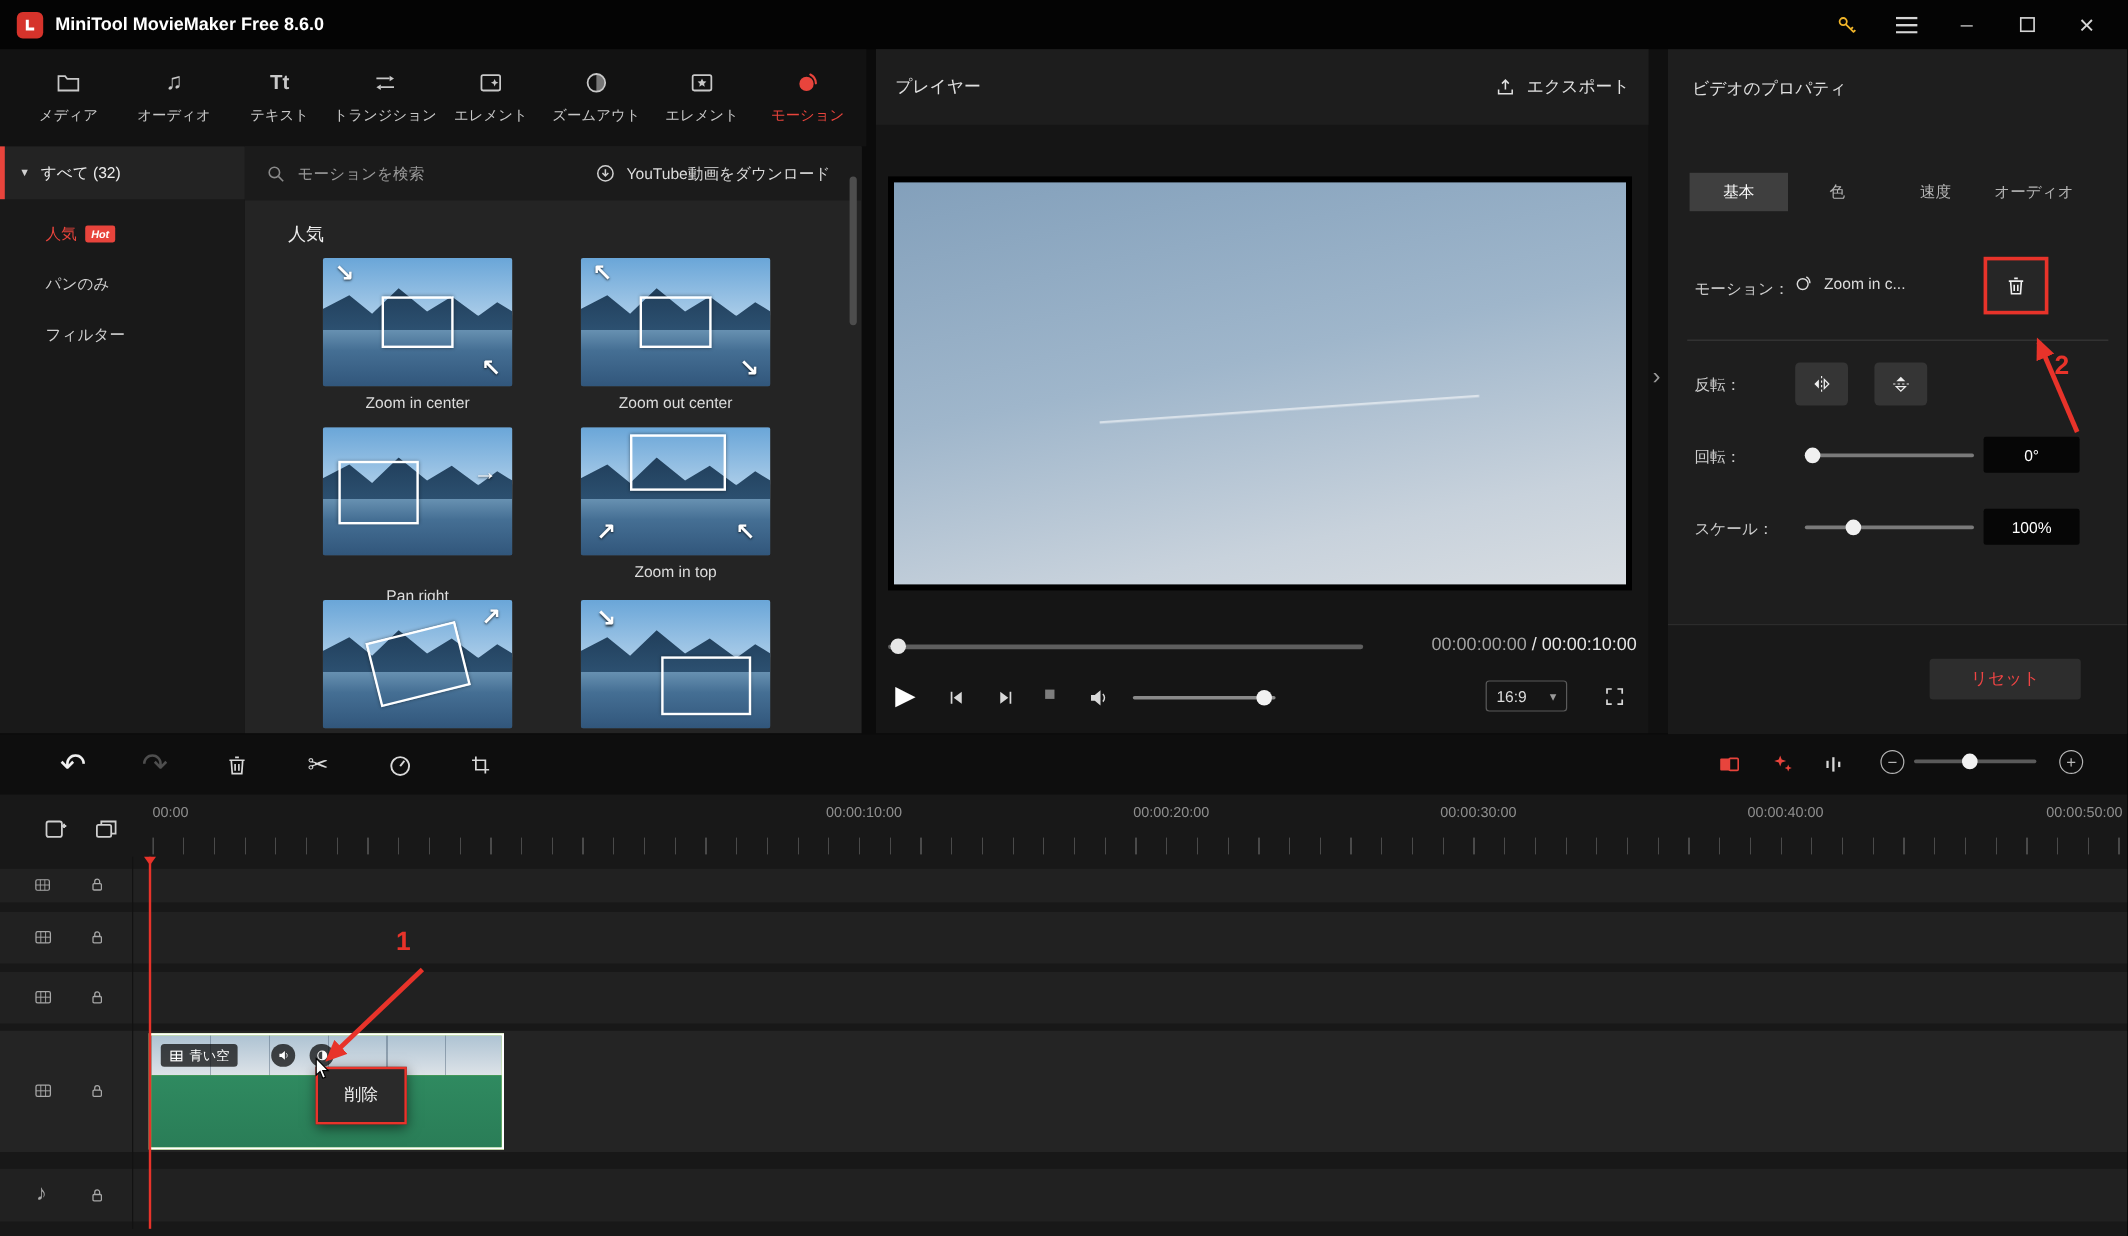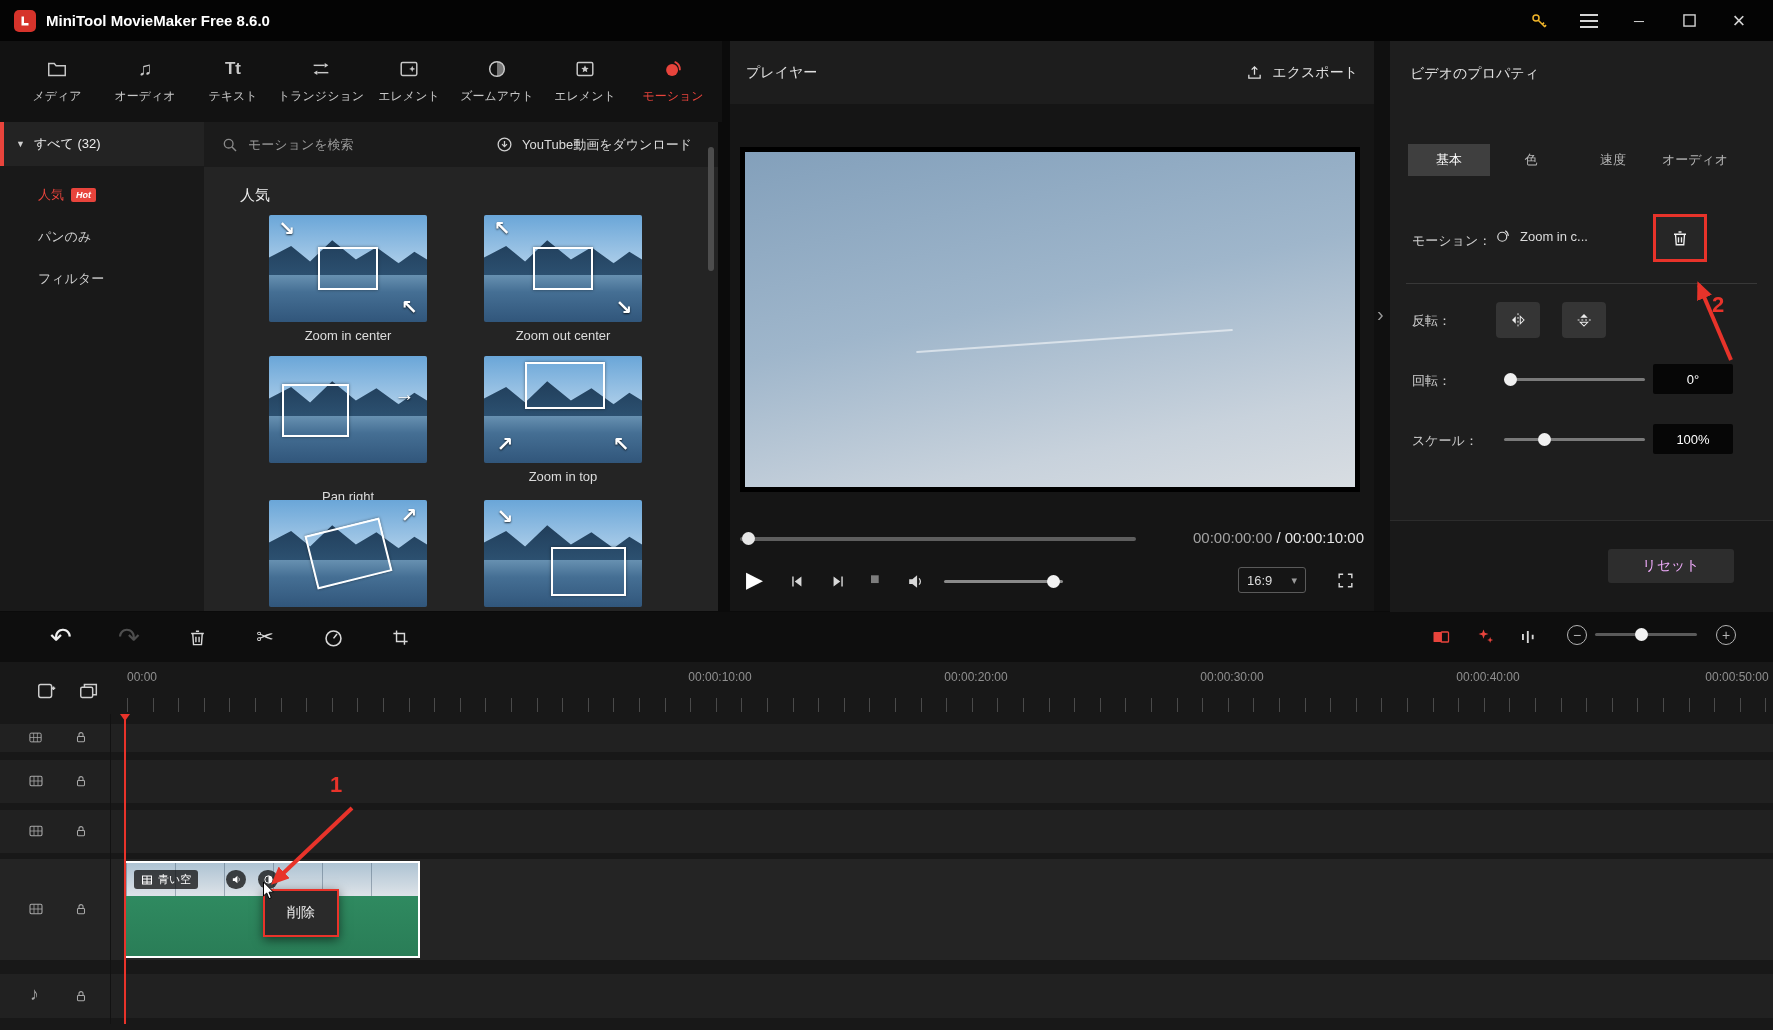--- a/index.html
+++ b/index.html
@@ -370,21 +370,21 @@
     <div class="plabel" style="top:391px;">スケール：</div>
     <div class="sldtrack" style="top:397px;">
       <div class="sldknob" style="left:34px;"></div>
     </div>
     <div class="valbox" style="top:383px;">
         <span>100%</span>
       </div>
 
     <div style="position:absolute;left:0;top:479px;width:383px;height:91px;background:#191919;border-top:1px solid #2c2c2c;">
       <div class="flex" style="position:absolute;left:218px;top:28px;width:126px;height:34px;background:#2d2d2d;border-radius:3px;justify-content:center;">
-        <span style="font-size:14px;color:#f0abfc;">リセット</span>
+        <span style="font-size:14px;color:#ef4444;">リセット</span>
       </div>
     </div>
   </div>
 
   <div class="abs" style="left:0;top:612px;width:1773px;height:50px;background:#0e0e0e;">
     <span class="tbicon" style="left:43px;font-size:26px;color:#f0f0f0;">↶</span>
     <span class="tbicon" style="left:111px;font-size:26px;color:#4e4e4e;">↷</span>
     <span class="tbicon" style="left:179px;">
         <svg width="19" height="21" viewBox="0 0 24 24" fill="none" stroke="#d8d8d8" stroke-width="1.8">
           <path d="M4 7h16M10 4h4M6 7l1 14h10l1-14M10 11v7M14 11v7"></path>

